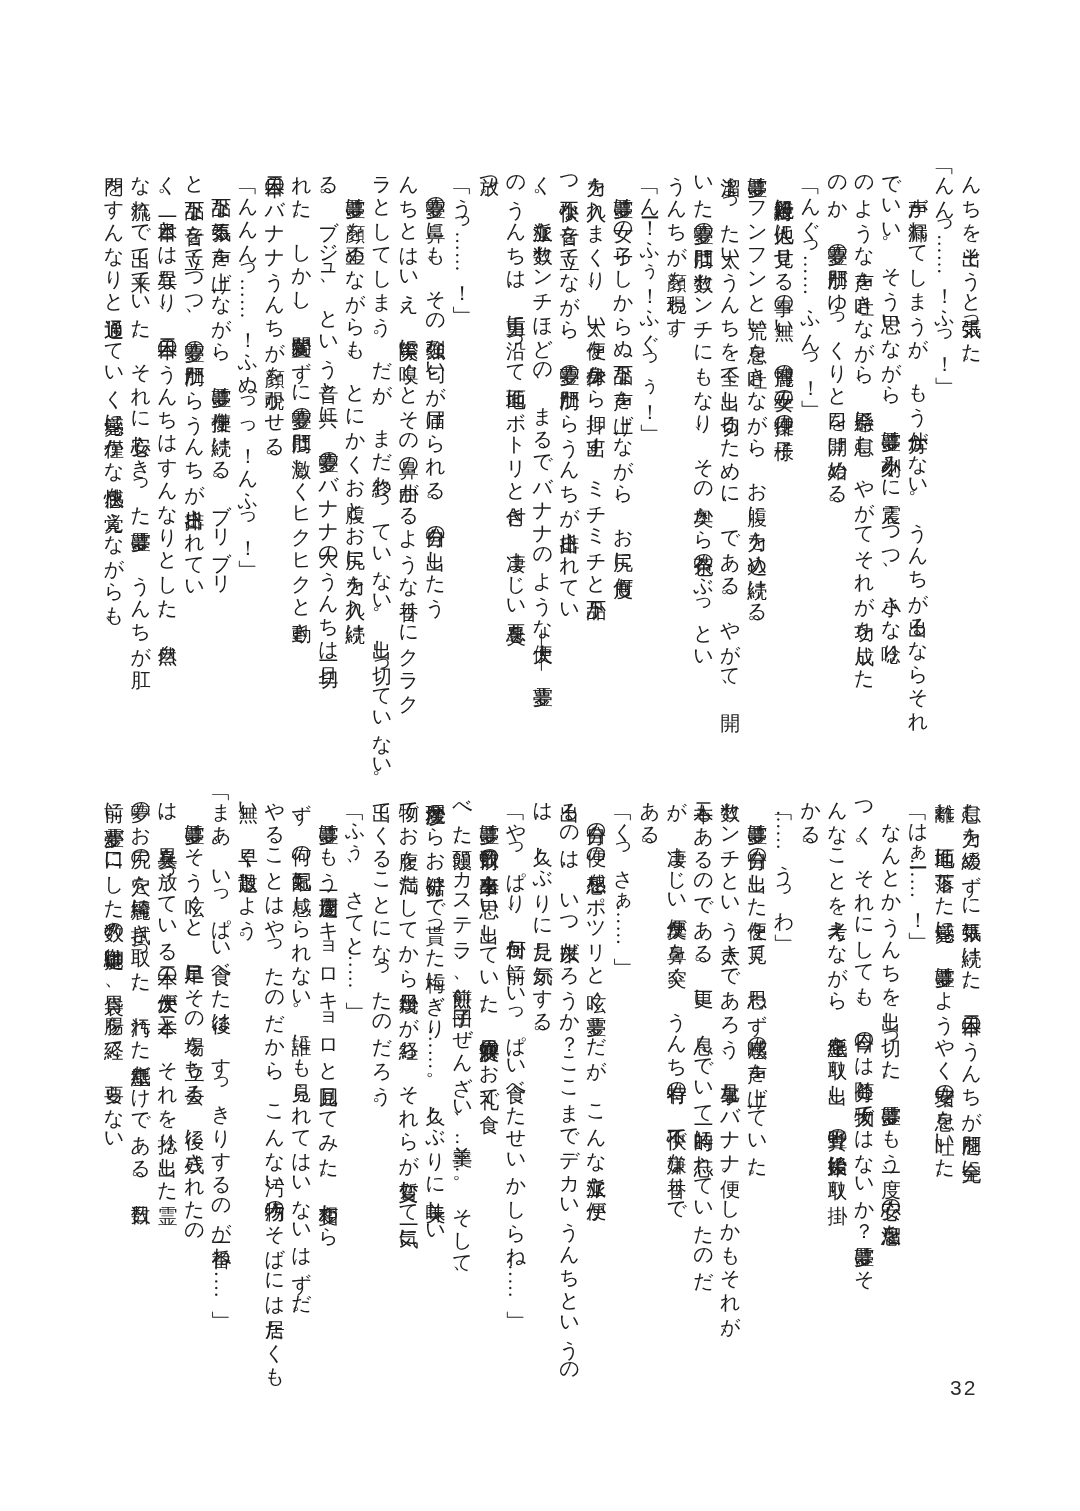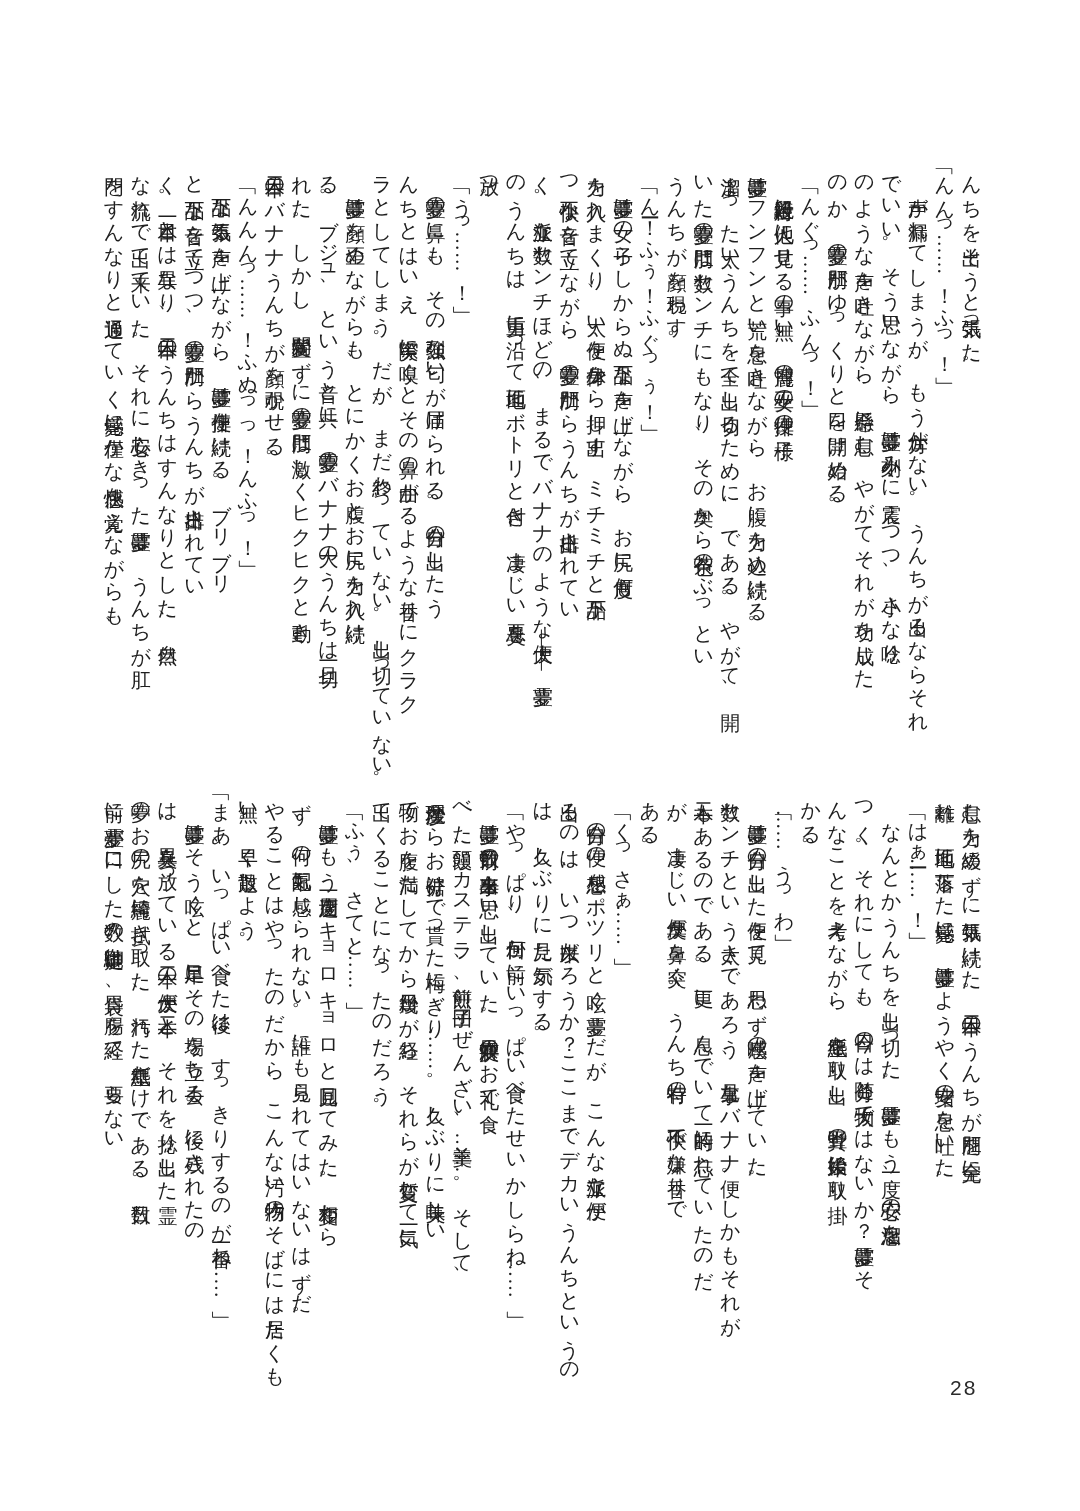--- a/index.html
+++ b/index.html
@@ -112,14 +112,14 @@
       <div class="tcol">ず、何の気配も感じられない。誰にも見られてはいないはずだ。</div>
       <div class="tcol">やることはやったのだから、こんな汚い汚物のそばには居たくも</div>
       <div class="tcol">無い。早く退散しよう。</div>
       <div class="tcol">「まあ、いっぱい食べた後は、すっきりするのが一番ね……」</div>
       <div class="tcol">　霊夢はそう呟くと、足早にその場を立ち去る。後に残されたの</div>
       <div class="tcol">は、異臭を放っている二本の大便が二本と、それを捻り出した霊</div>
       <div class="tcol">夢のお尻の穴を綺麗に拭き取った、汚れた塵紙だけである。数日</div>
       <div class="tcol">前に霊夢が口にした数々の御馳走は、胃袋、腸を経て、要らない</div>
     </div>
 
-  <div class="page-number">28</div>
+  <div class="page-number">32</div>
 </div>
 
 </body></html>

